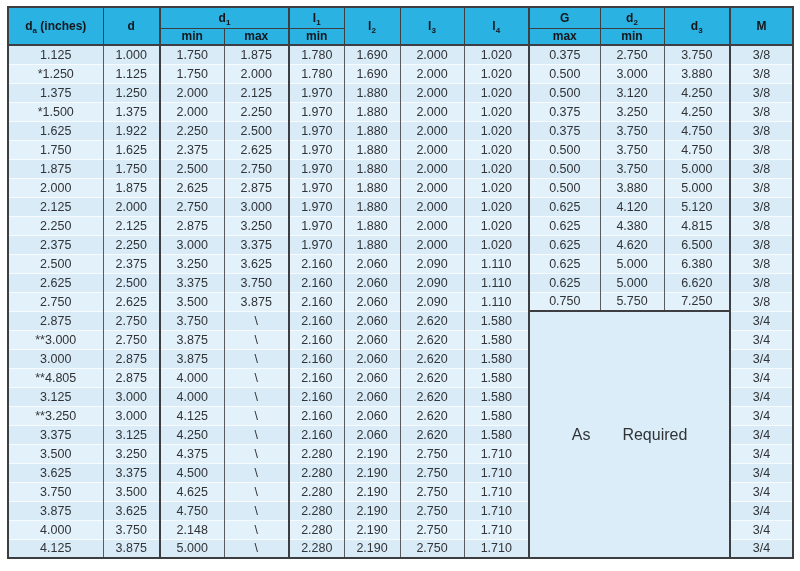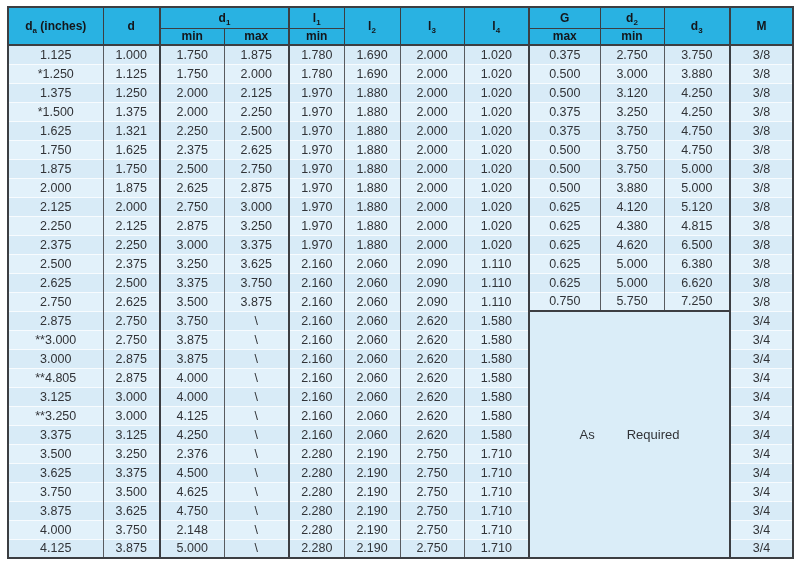--- a/index.html
+++ b/index.html
@@ -48,21 +48,21 @@
   tbody tr:nth-child(even) { background: #e2f1fa; }
   tbody tr:first-child td { border-top: 2px solid #3c3e42; }
   td.bl2, th.bl2 { border-left: 2px solid #3c3e42; }
   td.merged-cell {
     background: #daedf8;
     border-left: 2px solid #3c3e42;
     border-right: 2px solid #3c3e42;
     border-top: 2px solid #3c3e42;
     vertical-align: middle;
     text-align: center;
-    font-size: 13px;
+    font-size: 16px;
     color: #313337;
   }
   td.merged-cell .word-gap { margin-left: 32px; }
 </style>
 </head>
 <body>
 
 <div class="table-frame">
   <table class="spec-table">
     <colgroup>
@@ -153,21 +153,21 @@
           <td>1.880</td>
           <td>2.000</td>
           <td>1.020</td>
           <td class="bl2">0.375</td>
           <td>3.250</td>
           <td>4.250</td>
           <td class="bl2">3/8</td>
         </tr>
         <tr>
           <td>1.625</td>
-          <td>1.321</td>
+          <td>1.922</td>
           <td class="bl2">2.250</td>
           <td>2.500</td>
           <td class="bl2">1.970</td>
           <td>1.880</td>
           <td>2.000</td>
           <td>1.020</td>
           <td class="bl2">0.375</td>
           <td>3.750</td>
           <td>4.750</td>
           <td class="bl2">3/8</td>
@@ -372,21 +372,21 @@
           <td>\</td>
           <td class="bl2">2.160</td>
           <td>2.060</td>
           <td>2.620</td>
           <td>1.580</td>
           <td class="bl2">3/4</td>
         </tr>
         <tr>
           <td>3.500</td>
           <td>3.250</td>
-          <td class="bl2">2.376</td>
+          <td class="bl2">4.375</td>
           <td>\</td>
           <td class="bl2">2.280</td>
           <td>2.190</td>
           <td>2.750</td>
           <td>1.710</td>
           <td class="bl2">3/4</td>
         </tr>
         <tr>
           <td>3.625</td>
           <td>3.375</td>

